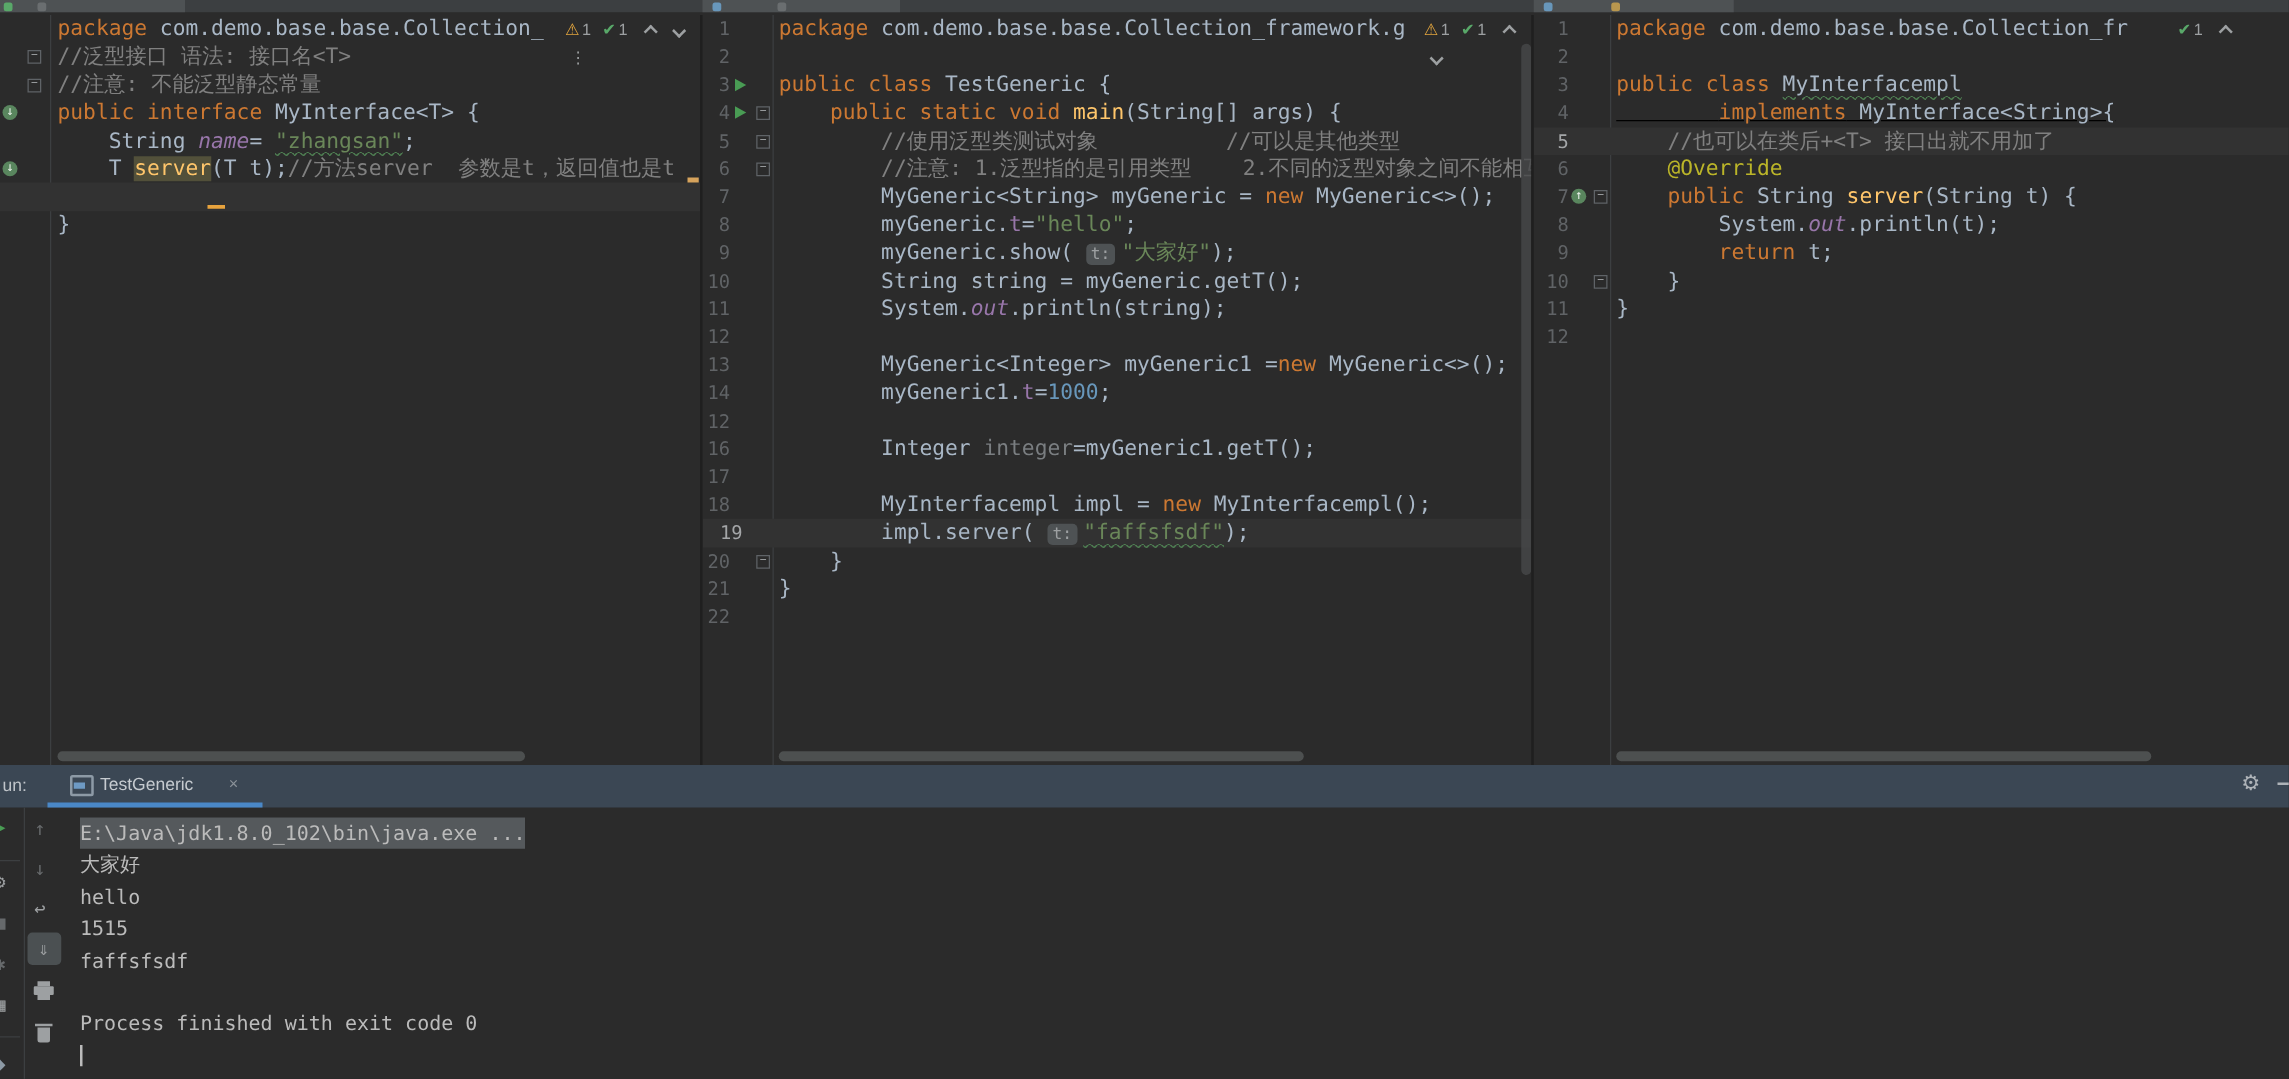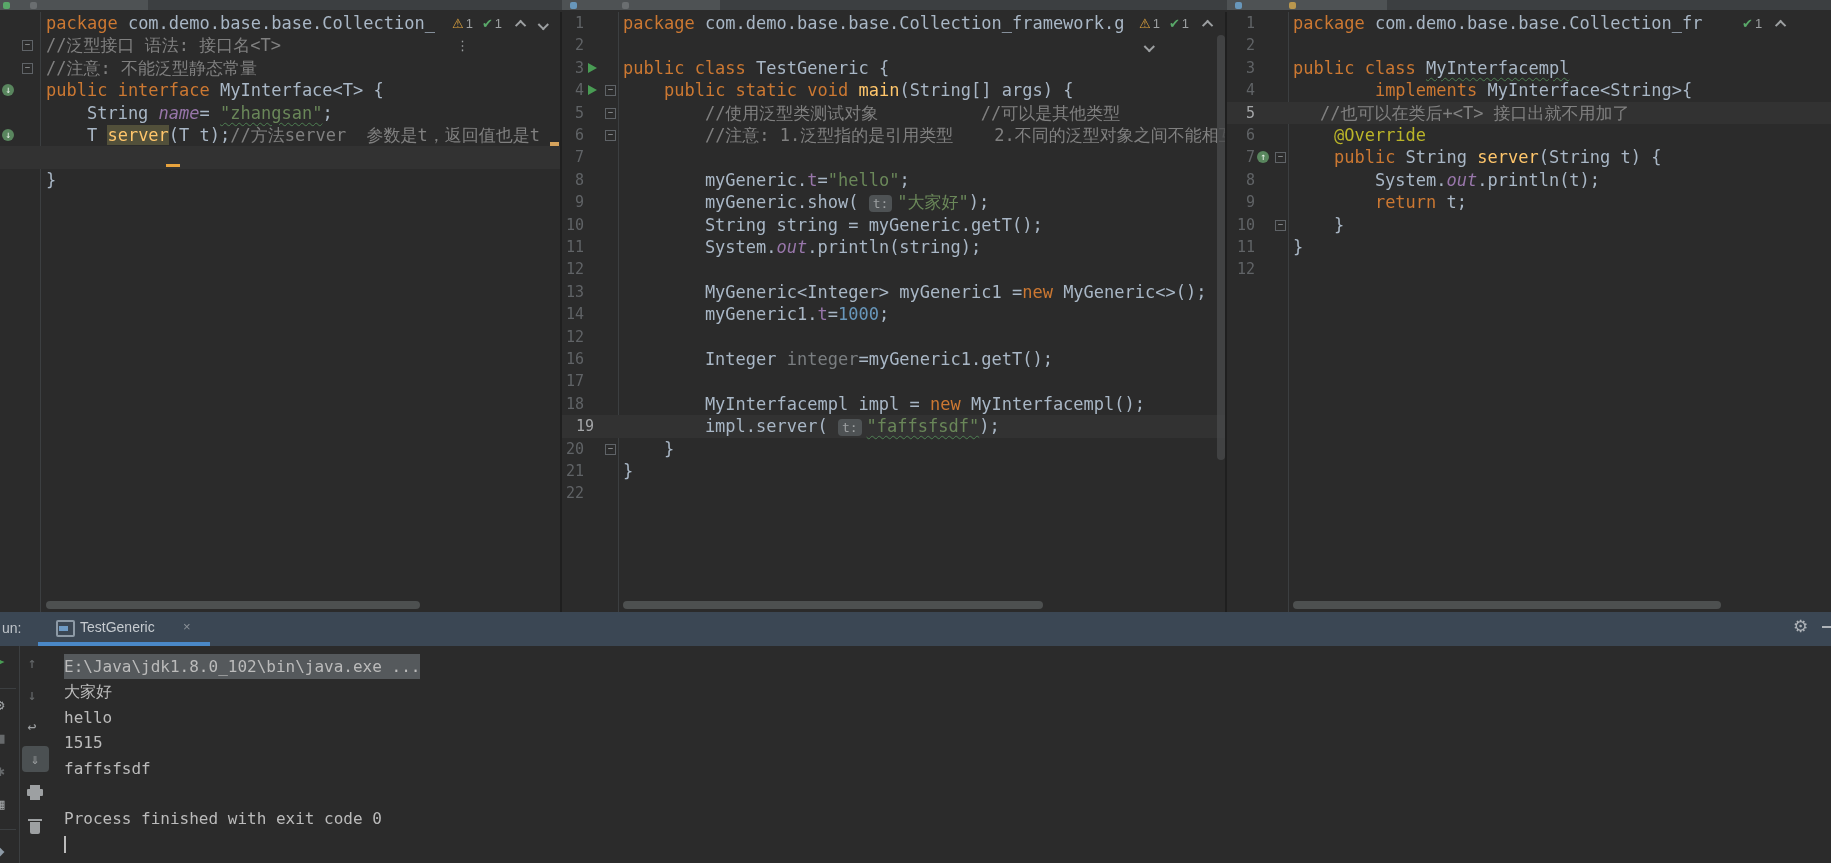--- a/index.html
+++ b/index.html
@@ -119,21 +119,21 @@
 </div>
 <div class="pane" id="pane1">
   <div class="gutter-sep" style="left:56px;"></div>
   <div class="rows">
       <div class="row" style="top: 0px;"><div class="lnum" style="left: 2px; width: 20px;">1</div><span class="code" style="left: 61px;"><span class="k">package</span><span class="d"> com.demo.base.base.Collection_framework.g</span></span></div>
       <div class="row" style="top: 22.4px;"><div class="lnum" style="left: 2px; width: 20px;">2</div><span class="code" style="left: 61px;"></span></div>
       <div class="row" style="top: 44.8px;"><div class="lnum" style="left: 2px; width: 20px;">3</div><div class="runarrow" style="left: 26px;"></div><span class="code" style="left: 61px;"><span class="k">public class</span><span class="d"> TestGeneric {</span></span></div>
       <div class="row" style="top: 67.2px;"><div class="lnum" style="left: 2px; width: 20px;">4</div><div class="runarrow" style="left: 26px;"></div><div class="foldbox" style="left: 43px;">−</div><span class="code" style="left: 61px;"><span class="d">    </span><span class="k">public static void</span><span class="d"> </span><span class="m">main</span><span class="d">(String[] args) {</span></span></div>
       <div class="row" style="top: 89.6px;"><div class="lnum" style="left: 2px; width: 20px;">5</div><div class="foldbox" style="left: 43px;">−</div><span class="code" style="left: 61px;"><span class="d">        </span><span class="c">//使用泛型类测试对象          //可以是其他类型</span></span></div>
       <div class="row" style="top: 112px;"><div class="lnum" style="left: 2px; width: 20px;">6</div><div class="foldbox" style="left: 43px;">−</div><span class="code" style="left: 61px;"><span class="d">        </span><span class="c">//注意: 1.泛型指的是引用类型    2.不同的泛型对象之间不能相互赋值</span></span></div>
-      <div class="row" style="top: 134.4px;"><div class="lnum" style="left: 2px; width: 20px;">7</div></div>
+      <div class="row" style="top: 134.4px;"><div class="lnum" style="left: 2px; width: 20px;">7</div><span class="code" style="left: 61px;"><span class="d">        MyGeneric&lt;String&gt; myGeneric = </span><span class="k">new</span><span class="d"> MyGeneric&lt;&gt;();</span></span></div>
       <div class="row" style="top: 156.8px;"><div class="lnum" style="left: 2px; width: 20px;">8</div><span class="code" style="left: 61px;"><span class="d">        myGeneric.</span><span class="f">t</span><span class="d">=</span><span class="s">"hello"</span><span class="d">;</span></span></div>
       <div class="row" style="top: 179.2px;"><div class="lnum" style="left: 2px; width: 20px;">9</div><span class="code" style="left: 61px;"><span class="d">        myGeneric.show( </span><span class="hint">t:</span><span class="s">"大家好"</span><span class="d">);</span></span></div>
       <div class="row" style="top: 201.6px;"><div class="lnum" style="left: 2px; width: 20px;">10</div><span class="code" style="left: 61px;"><span class="d">        String string = myGeneric.getT();</span></span></div>
       <div class="row" style="top: 224px;"><div class="lnum" style="left: 2px; width: 20px;">11</div><span class="code" style="left: 61px;"><span class="d">        System.</span><span class="fi">out</span><span class="d">.println(string);</span></span></div>
       <div class="row" style="top: 246.4px;"><div class="lnum" style="left: 2px; width: 20px;">12</div><span class="code" style="left: 61px;"></span></div>
       <div class="row" style="top: 268.8px;"><div class="lnum" style="left: 2px; width: 20px;">13</div><span class="code" style="left: 61px;"><span class="d">        MyGeneric&lt;Integer&gt; myGeneric1 =</span><span class="k">new</span><span class="d"> MyGeneric&lt;&gt;();</span></span></div>
       <div class="row" style="top: 291.2px;"><div class="lnum" style="left: 2px; width: 20px;">14</div><span class="code" style="left: 61px;"><span class="d">        myGeneric1.</span><span class="f">t</span><span class="d">=</span><span class="n">1000</span><span class="d">;</span></span></div>
       <div class="row" style="top: 313.6px;"><div class="lnum" style="left: 2px; width: 20px;">12</div></div>
       <div class="row" style="top: 336px;"><div class="lnum" style="left: 2px; width: 20px;">16</div><span class="code" style="left: 61px;"><span class="d">        Integer </span><span class="g">integer</span><span class="d">=myGeneric1.getT();</span></span></div>
       <div class="row" style="top: 358.4px;"><div class="lnum" style="left: 2px; width: 20px;">17</div><span class="code" style="left: 61px;"></span></div>
@@ -146,22 +146,22 @@
   <div class="widget" style="left:577px;"><span class="w-warn">⚠</span><span class="w-count">1</span><span class="w-ok">✔</span><span class="w-count">1</span><span class="chev up"></span><span class="chev down"></span></div>
   <div class="hscroll" style="left:61px;width:420px;"></div>
   <div class="vthumb" style="right:0;top:23px;height:425px;"></div>
 </div>
 <div class="pane" id="pane2">
   <div class="gutter-sep" style="left:61px;"></div>
   <div class="rows">
       <div class="row" style="top: 0px;"><div class="lnum" style="left: 6px; width: 22px;">1</div><span class="code" style="left: 66px;"><span class="k">package</span><span class="d"> com.demo.base.base.Collection_fr</span></span></div>
       <div class="row" style="top: 22.4px;"><div class="lnum" style="left: 6px; width: 22px;">2</div><span class="code" style="left: 66px;"></span></div>
       <div class="row" style="top: 44.8px;"><div class="lnum" style="left: 6px; width: 22px;">3</div><span class="code" style="left: 66px;"><span class="k">public class</span><span class="d"> </span><span class="d u">MyInterfacempl</span></span></div>
-      <div class="row" style="top: 67.2px;"><div class="lnum" style="left: 6px; width: 22px;">4</div><span class="code" style="left: 66px;"><span class="d">        </span><span class="k">implements</span><span class="d"> MyInterface&lt;String&gt;{</span></span></div>
-      <div class="row caret" style="top: 89.6px;"><div class="lnum bright" style="left: 6px; width: 22px;">5</div><span class="code" style="left: 52px;"><span class="d">    </span><span class="c">//也可以在类后+&lt;T&gt; 接口出就不用加了</span></span></div>
+      <div class="row" style="top: 67.2px;"><div class="lnum" style="left: 6px; width: 22px;">4</div><span class="code" style="left: 66px; text-decoration: underline;"><span class="d">        </span><span class="k">implements</span><span class="d"> MyInterface&lt;String&gt;{</span></span></div>
+      <div class="row caret" style="top: 89.6px;"><div class="lnum bright" style="left: 6px; width: 22px;">5</div><span class="code" style="left: 66px;"><span class="d">    </span><span class="c">//也可以在类后+&lt;T&gt; 接口出就不用加了</span></span></div>
       <div class="row" style="top: 112px;"><div class="lnum" style="left: 6px; width: 22px;">6</div><span class="code" style="left: 66px;"><span class="d">    </span><span class="a">@Override</span></span></div>
       <div class="row" style="top: 134.4px;"><div class="lnum" style="left: 6px; width: 22px;">7</div><div class="circ" style="left: 30px;">↑</div><div class="foldbox" style="left: 48px;">−</div><span class="code" style="left: 66px;"><span class="d">    </span><span class="k">public</span><span class="d"> String </span><span class="m">server</span><span class="d">(String t) {</span></span></div>
       <div class="row" style="top: 156.8px;"><div class="lnum" style="left: 6px; width: 22px;">8</div><span class="code" style="left: 66px;"><span class="d">        System.</span><span class="fi">out</span><span class="d">.println(t);</span></span></div>
       <div class="row" style="top: 179.2px;"><div class="lnum" style="left: 6px; width: 22px;">9</div><span class="code" style="left: 66px;"><span class="d">        </span><span class="k">return</span><span class="d"> t;</span></span></div>
       <div class="row" style="top: 201.6px;"><div class="lnum" style="left: 6px; width: 22px;">10</div><div class="foldbox" style="left: 48px;">−</div><span class="code" style="left: 66px;"><span class="d">    }</span></span></div>
       <div class="row" style="top: 224px;"><div class="lnum" style="left: 6px; width: 22px;">11</div><span class="code" style="left: 66px;"><span class="d">}</span></span></div>
       <div class="row" style="top: 246.4px;"><div class="lnum" style="left: 6px; width: 22px;">12</div><span class="code" style="left: 66px;"></span></div>
     </div>
   <div class="widget" style="left:515px;"><span class="w-ok">✔</span><span class="w-count">1</span><span class="chev up"></span></div>
   <div class="hscroll" style="left:66px;width:428px;"></div>

